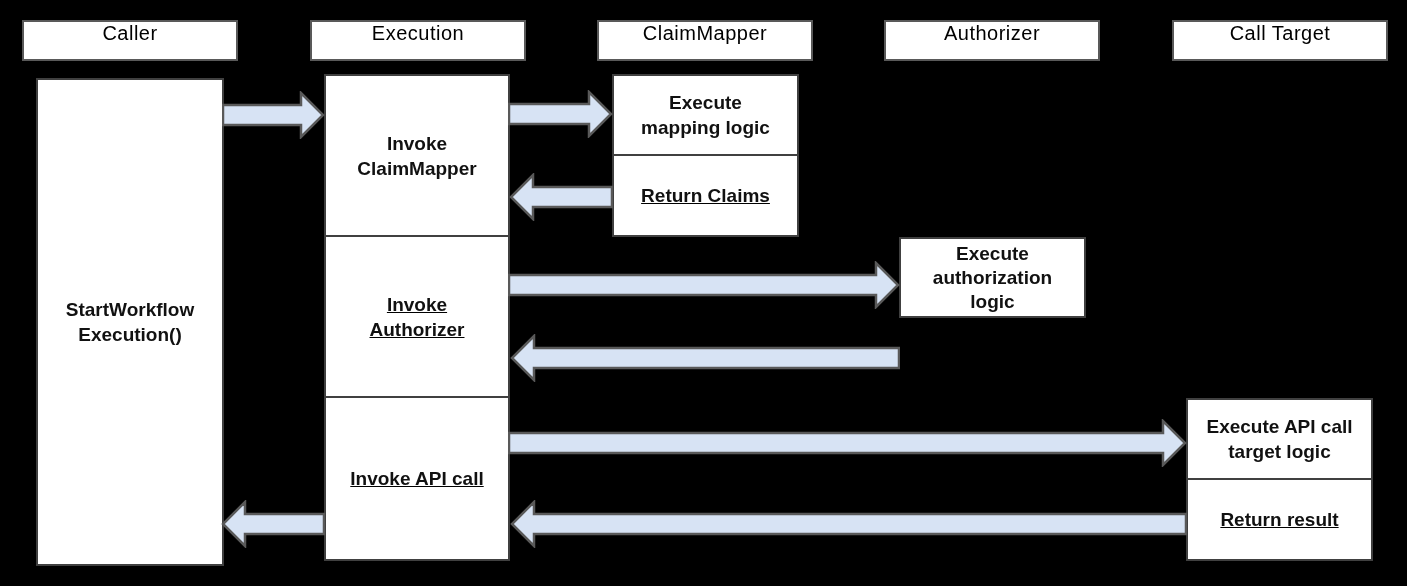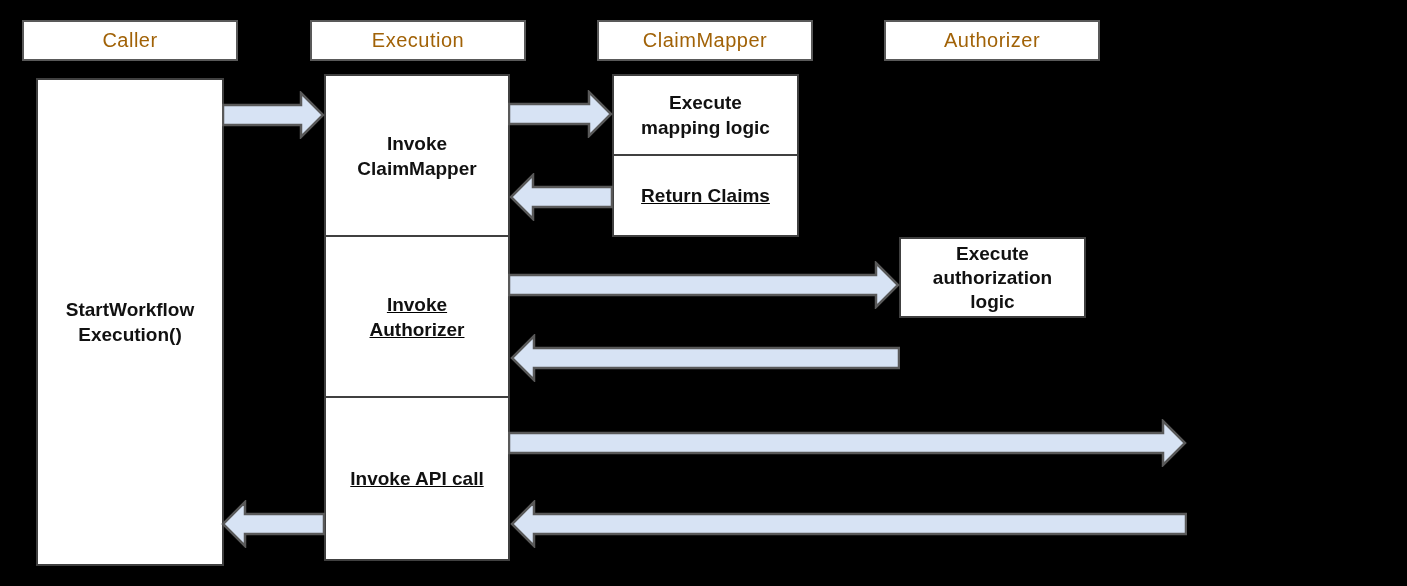--- a/index.html
+++ b/index.html
@@ -16,25 +16,24 @@
     overflow: hidden;
   }
   .actor-header {
     position: absolute;
     top: 20px;
     width: 212px;
     height: 37px;
     background: var(--box-fill, #fff);
     border: 2px solid var(--header-border, #595959);
     display: flex;
-    align-items: center;
     justify-content: center;
     font-size: 20px;
     font-weight: 400;
-    color: #a16207;
+    color: #000000;
     letter-spacing: 0.5px;
   }
   .act-box {
     background: var(--box-fill, #fff);
     border: 2px solid var(--body-border, #404040);
     display: flex;
     align-items: center;
     justify-content: center;
     text-align: center;
     box-sizing: border-box;
@@ -69,20 +68,23 @@
     </div>
   <div class="actor-header" style="left:310px">
       <span>Execution</span>
     </div>
   <div class="actor-header" style="left:597px">
       <span>ClaimMapper</span>
     </div>
   <div class="actor-header" style="left:884px">
       <span>Authorizer</span>
     </div>
+  <div class="actor-header" style="left:1172px">
+      <span>Call Target</span>
+    </div>
 
   <div class="act-col" style="left:36px; top:78px">
     <div class="act-box" style="width:188px; height:488px">
       <span class="act-label">StartWorkflow
 Execution()</span>
     </div>
   </div>
 
   <div class="act-col" style="left:324px; top:74px">
     <div class="act-box" style="width:186px; height:163px">
@@ -109,20 +111,29 @@
   </div>
 
   <div class="act-col" style="left:899px; top:237px">
     <div class="act-box" style="width:187px; height:81px">
       <span class="act-label" style="line-height:24px">Execute
 authorization
 logic</span>
     </div>
   </div>
 
+  <div class="act-col" style="left:1186px; top:398px">
+    <div class="act-box" style="width:187px; height:82px">
+      <span class="act-label">Execute API call
+target logic</span>
+    </div>
+    <div class="act-box" style="width:187px; height:83px">
+      <span class="act-label">Return result</span>
+    </div>
+  </div>
 
   <svg class="arrow" style="left:222px; top:91px" viewBox="0 0 103 48" width="103" height="48">
       <polygon points="1,14 79,14 79,2 101,24 79,46 79,34 1,34" fill="#d7e3f4" stroke="#595959" stroke-width="2.5" stroke-linejoin="miter"></polygon>
     </svg>
   <svg class="arrow" style="left:508px; top:90px" viewBox="0 0 105 48" width="105" height="48">
       <polygon points="1,14 81,14 81,2 103,24 81,46 81,34 1,34" fill="#d7e3f4" stroke="#595959" stroke-width="2.5" stroke-linejoin="miter"></polygon>
     </svg>
   <svg class="arrow" style="left:509px; top:173px" viewBox="0 0 104 48" width="104" height="48">
       <polygon points="103,14 24,14 24,2 2,24 24,46 24,34 103,34" fill="#d7e3f4" stroke="#595959" stroke-width="2.5" stroke-linejoin="miter"></polygon>
     </svg>

